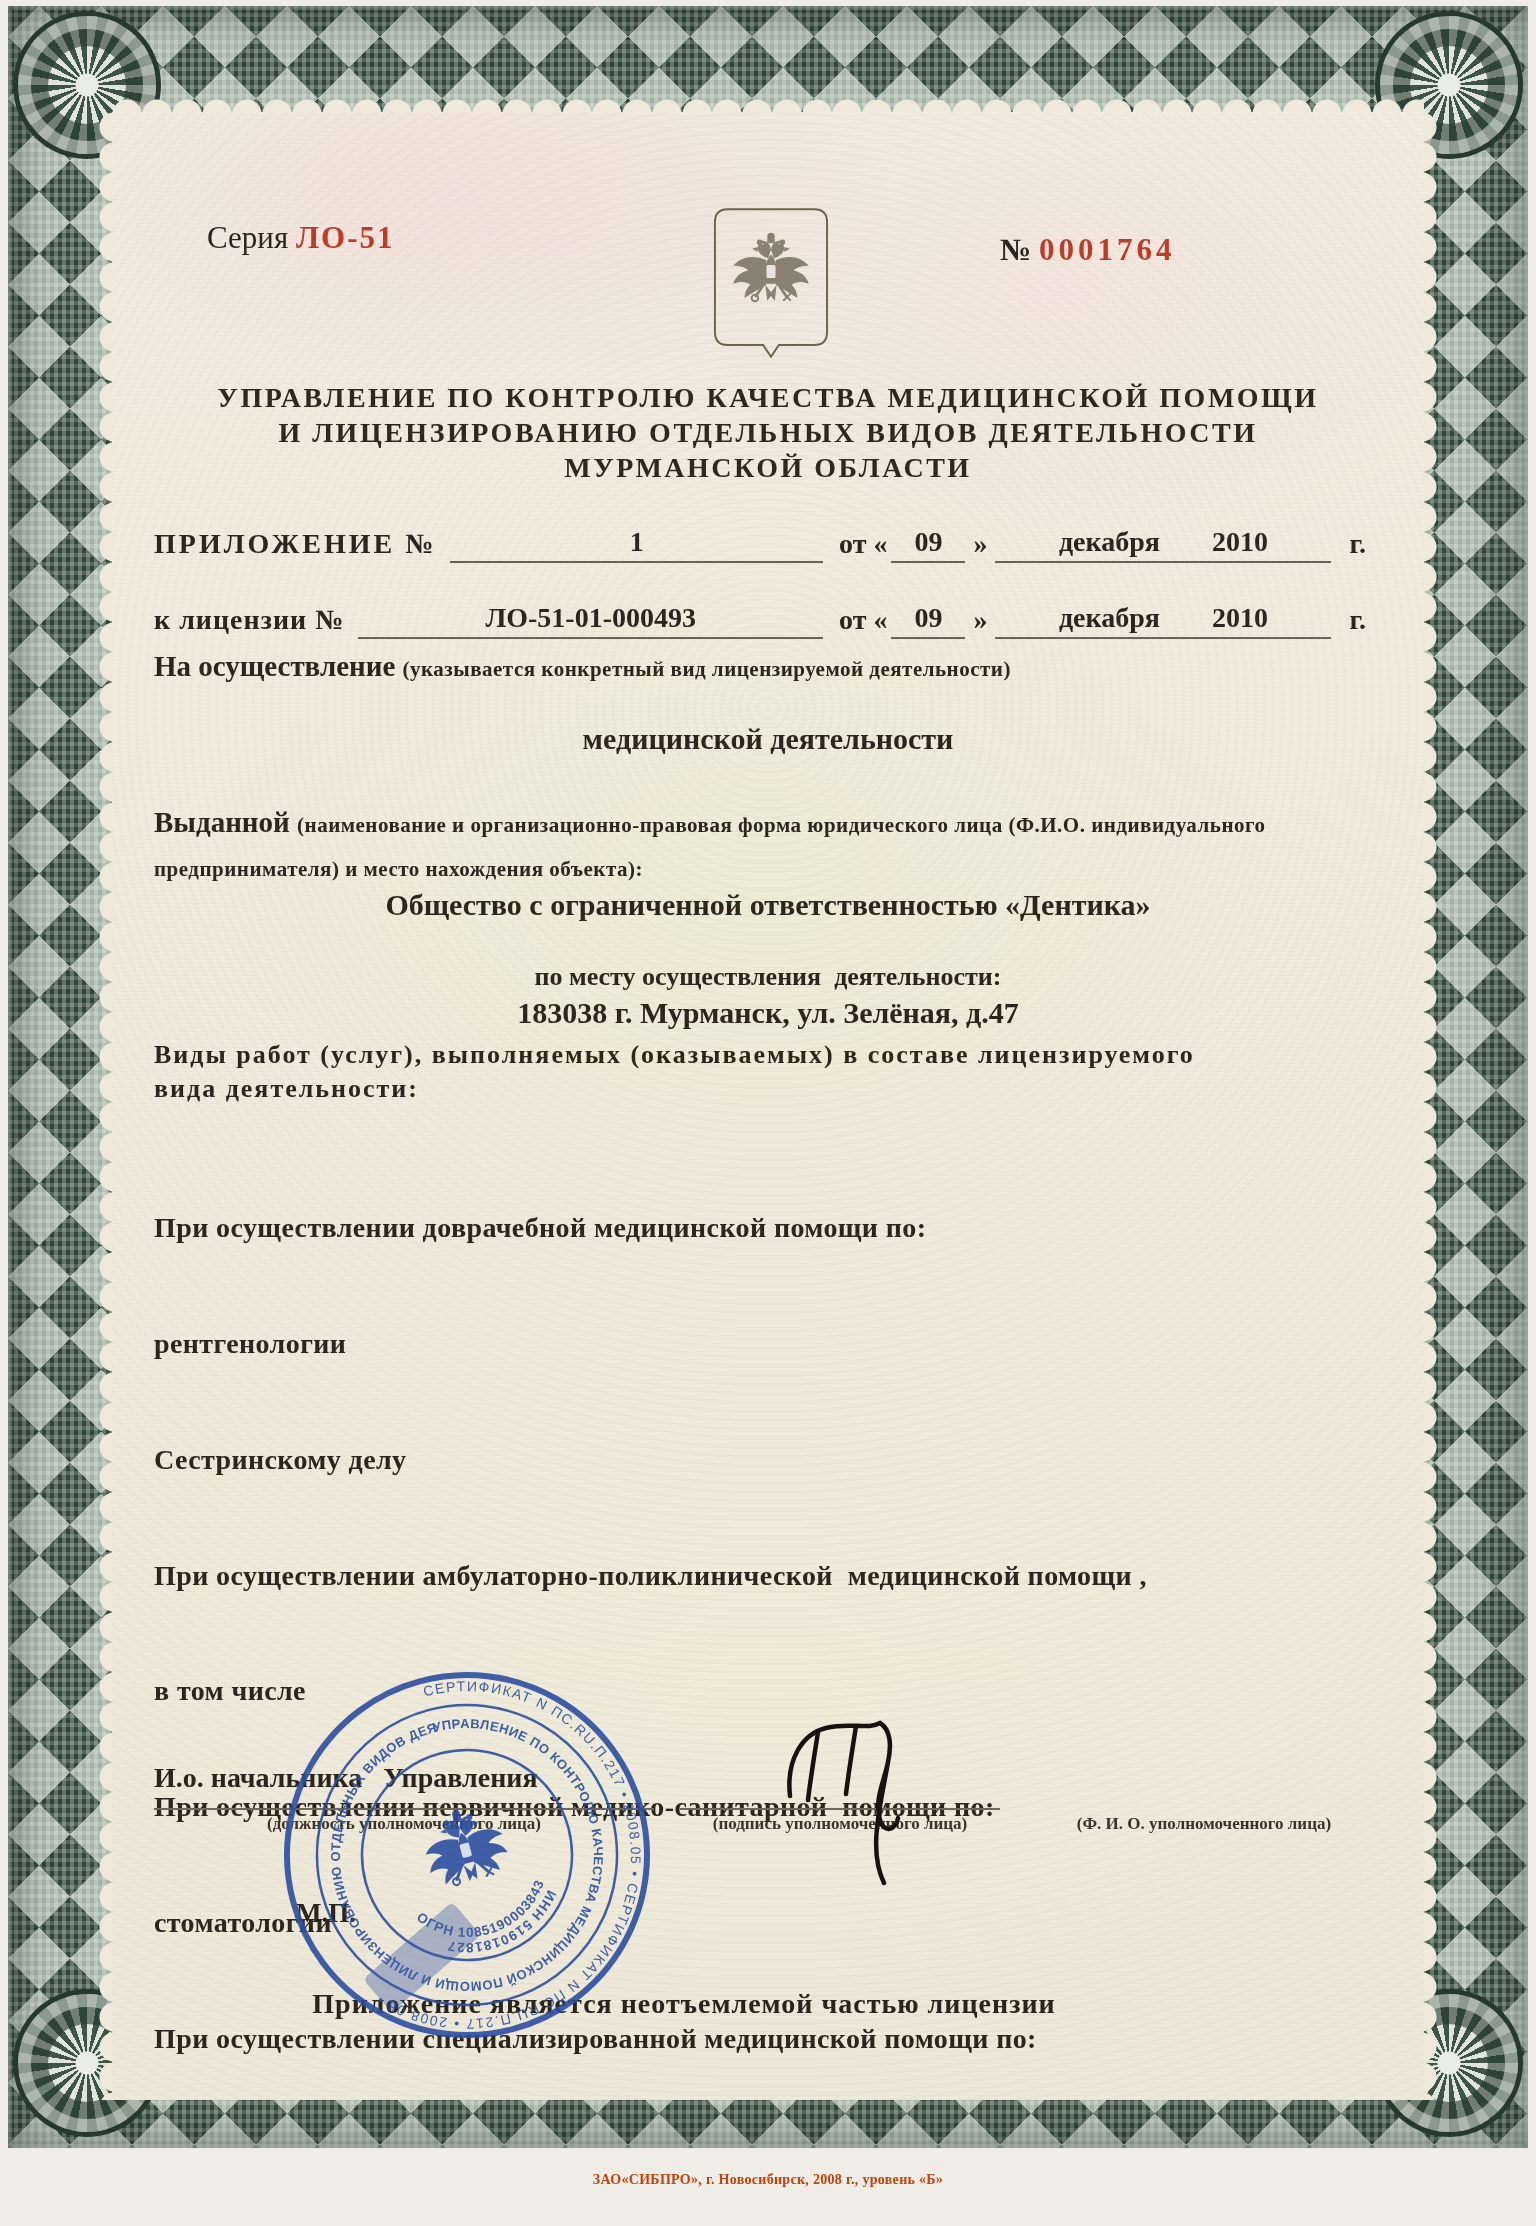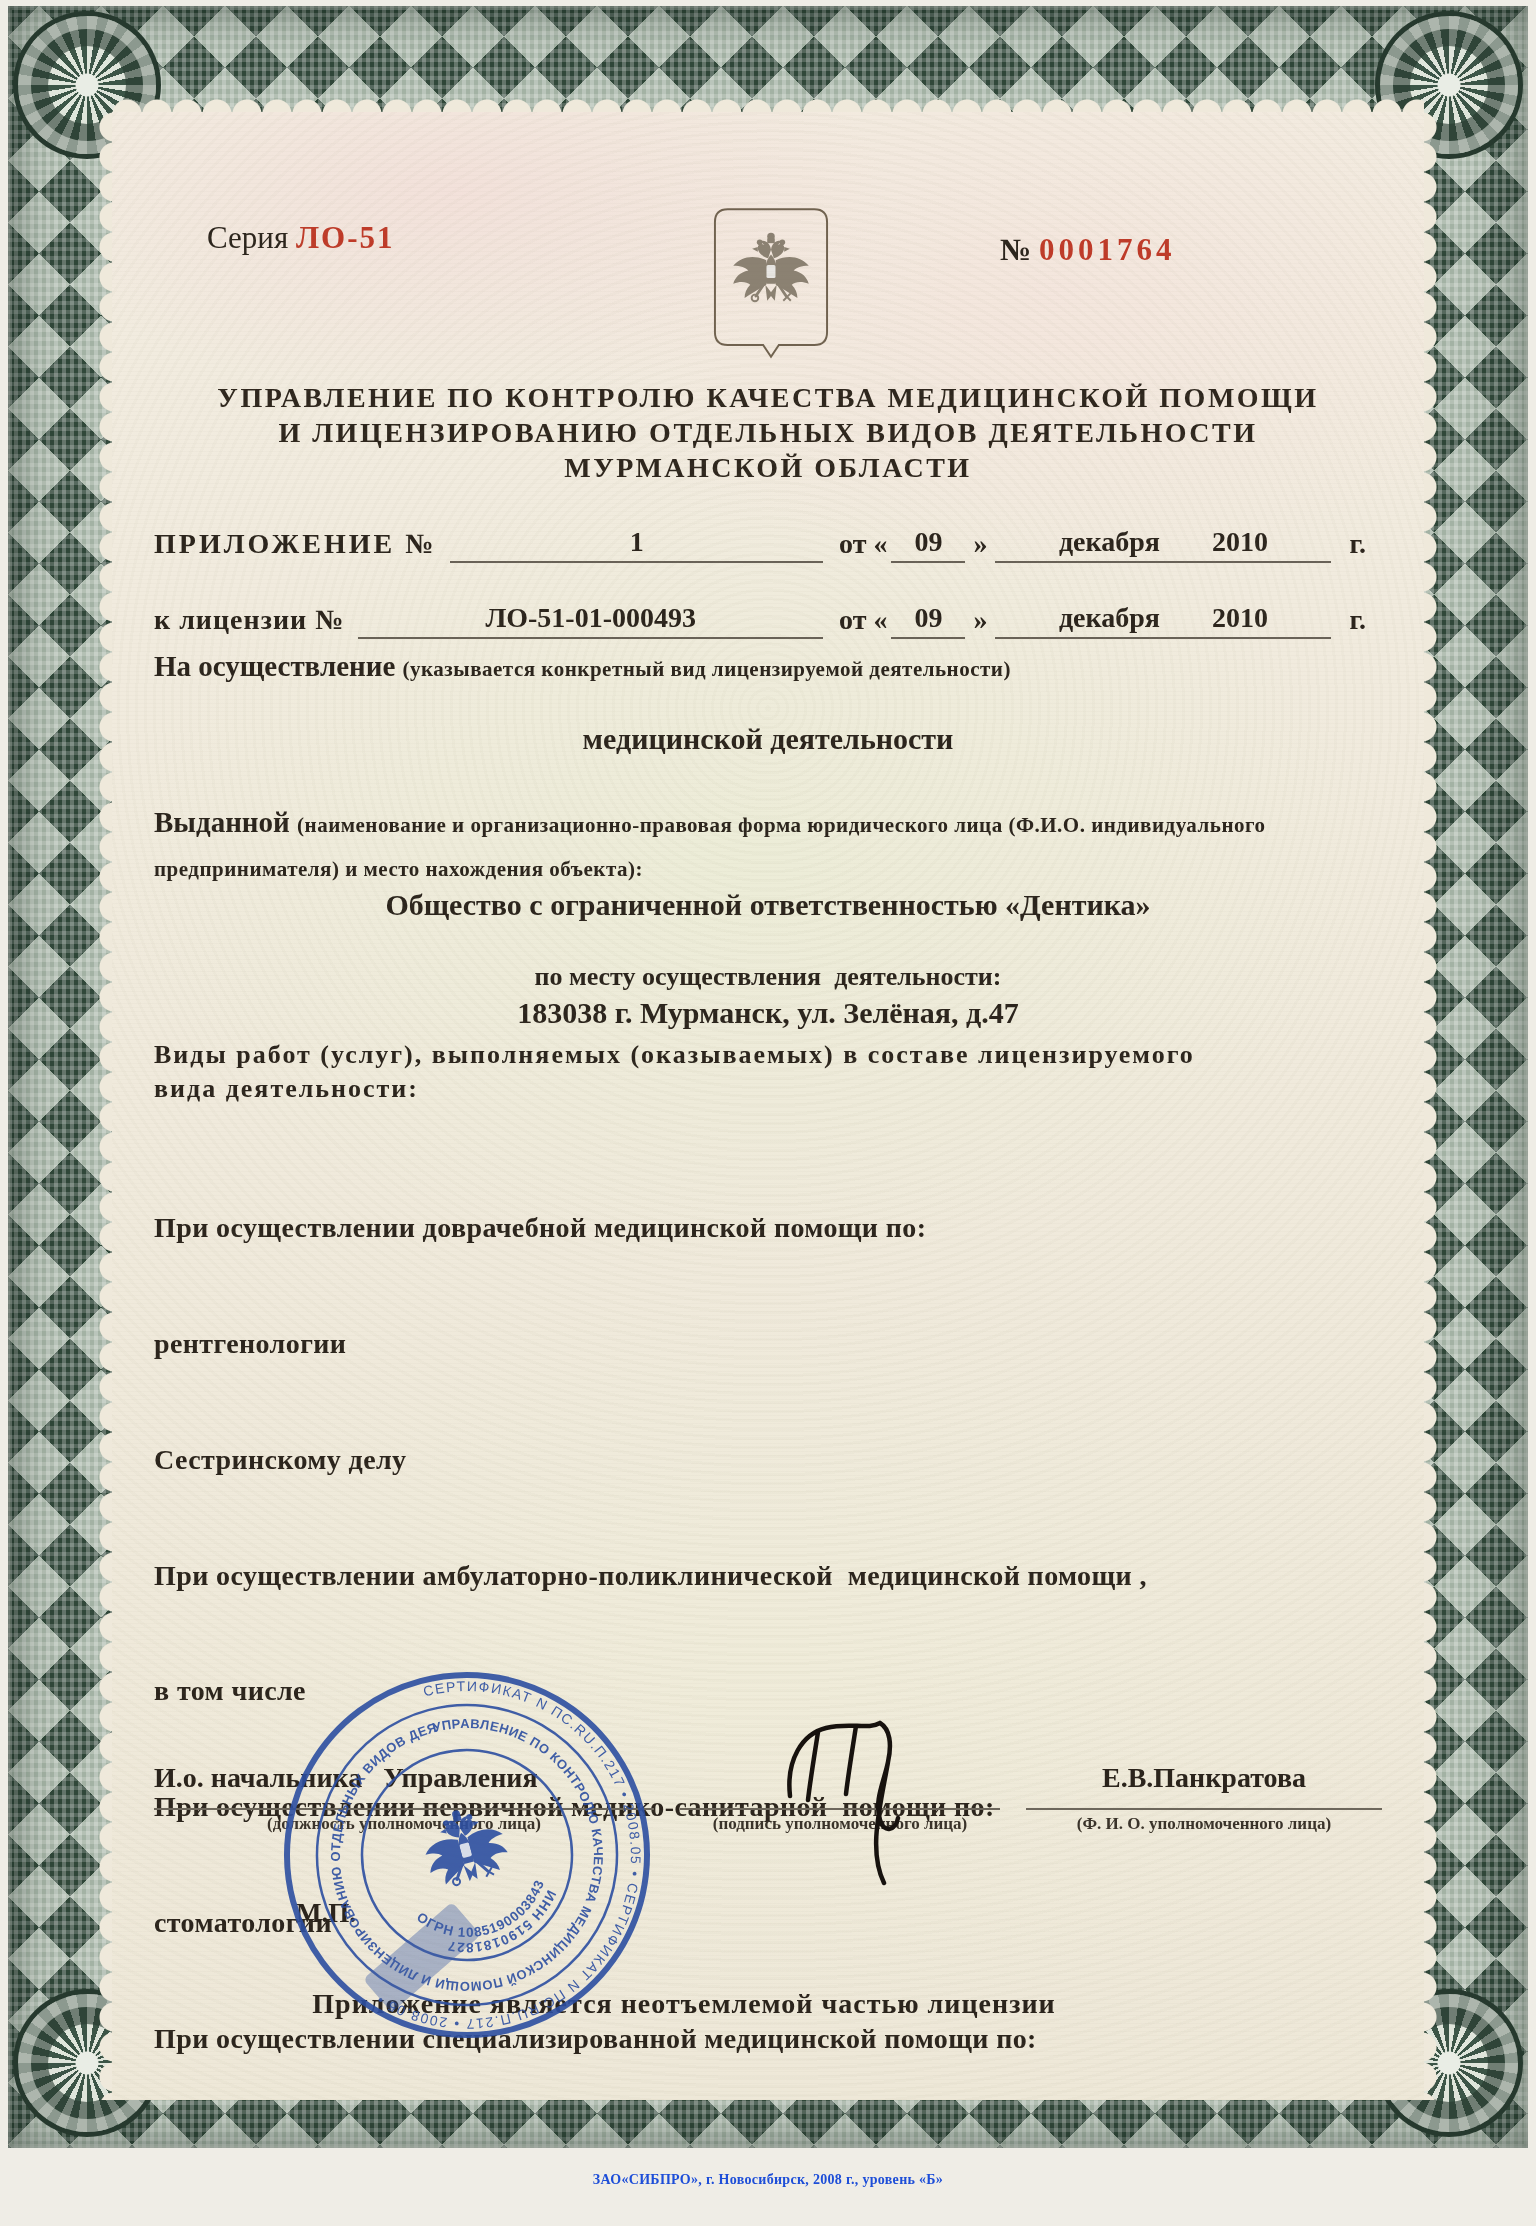--- a/index.html
+++ b/index.html
@@ -100,21 +100,21 @@
   .seal-mark { left:184px; top:1786px; font-size:27px; font-weight:700; z-index:4; }
 
   .footer-note { top:1876px; font-size:28px; font-weight:700; letter-spacing:1px; transform:translateX(-84px); z-index:5; }
 
   .stamp-wrap { left:168px; top:1556px; width:374px; height:374px; z-index:6; opacity:.9; }
   .stamp-wrap text { font-family:"Liberation Sans","DejaVu Sans",sans-serif; fill:#2d4fa1; }
 
   .signature-wrap { left:648px; top:1566px; width:230px; height:225px; z-index:5; }
 
   .print-info { position:absolute; top:2172px; width:100%; text-align:center; z-index:2;
-    font-size:14px; font-weight:700; color:#1d4ed8; letter-spacing:.3px; }
+    font-size:14px; font-weight:700; color:#c2410c; letter-spacing:.3px; }
 </style>
 </head>
 <body>
 
 <div class="page">
 
   <svg width="0" height="0" style="position:absolute">
     <defs>
       <g id="dbl-eagle" fill="currentColor" stroke="none">
         <circle cx="50" cy="7" r="4"></circle>
@@ -236,21 +236,20 @@
     <div class="abs sig-row">
       <div class="sig-col1">
         <div class="sig-text">И.о. начальника   Управления</div>
         <div class="sig-caption">(должность уполномоченного лица)</div>
       </div>
       <div class="sig-col2">
         <div class="sig-text"></div>
         <div class="sig-caption">(подпись уполномоченного лица)</div>
       </div>
       <div class="sig-col3">
-        <div class="sig-text">Е.В.Панкратова</div>
         <div class="sig-caption">(Ф. И. О. уполномоченного лица)</div>
       </div>
     </div>
 
     <div class="abs seal-mark">М.П.</div>
 
     <svg class="abs signature-wrap" viewBox="0 0 230 225">
       <path d="M30,118 C26,82 42,56 66,50 C90,44 108,52 120,45
                M58,54 C54,80 50,104 48,122
                M96,48 C92,74 88,98 86,116

